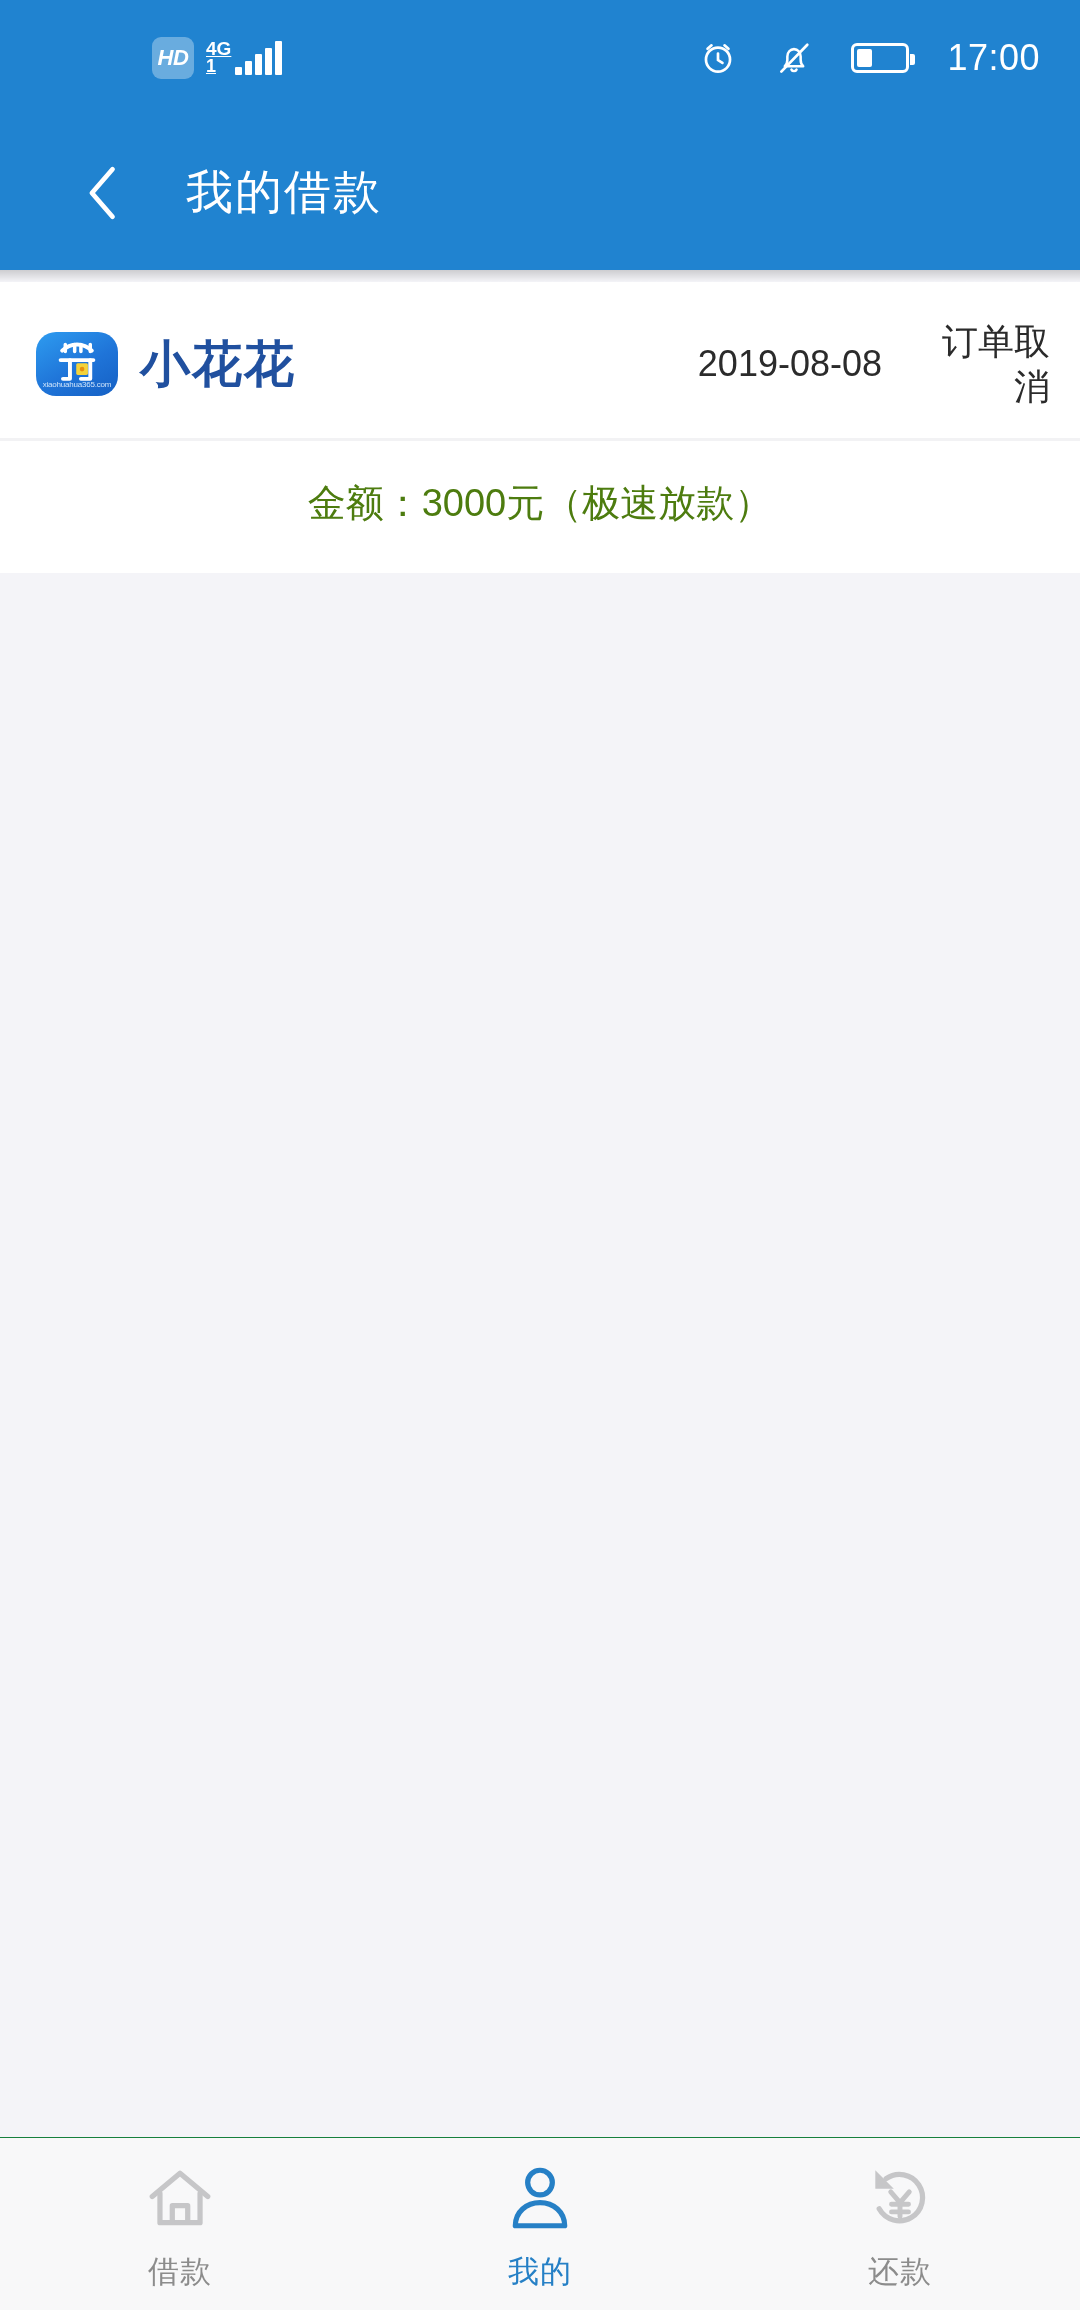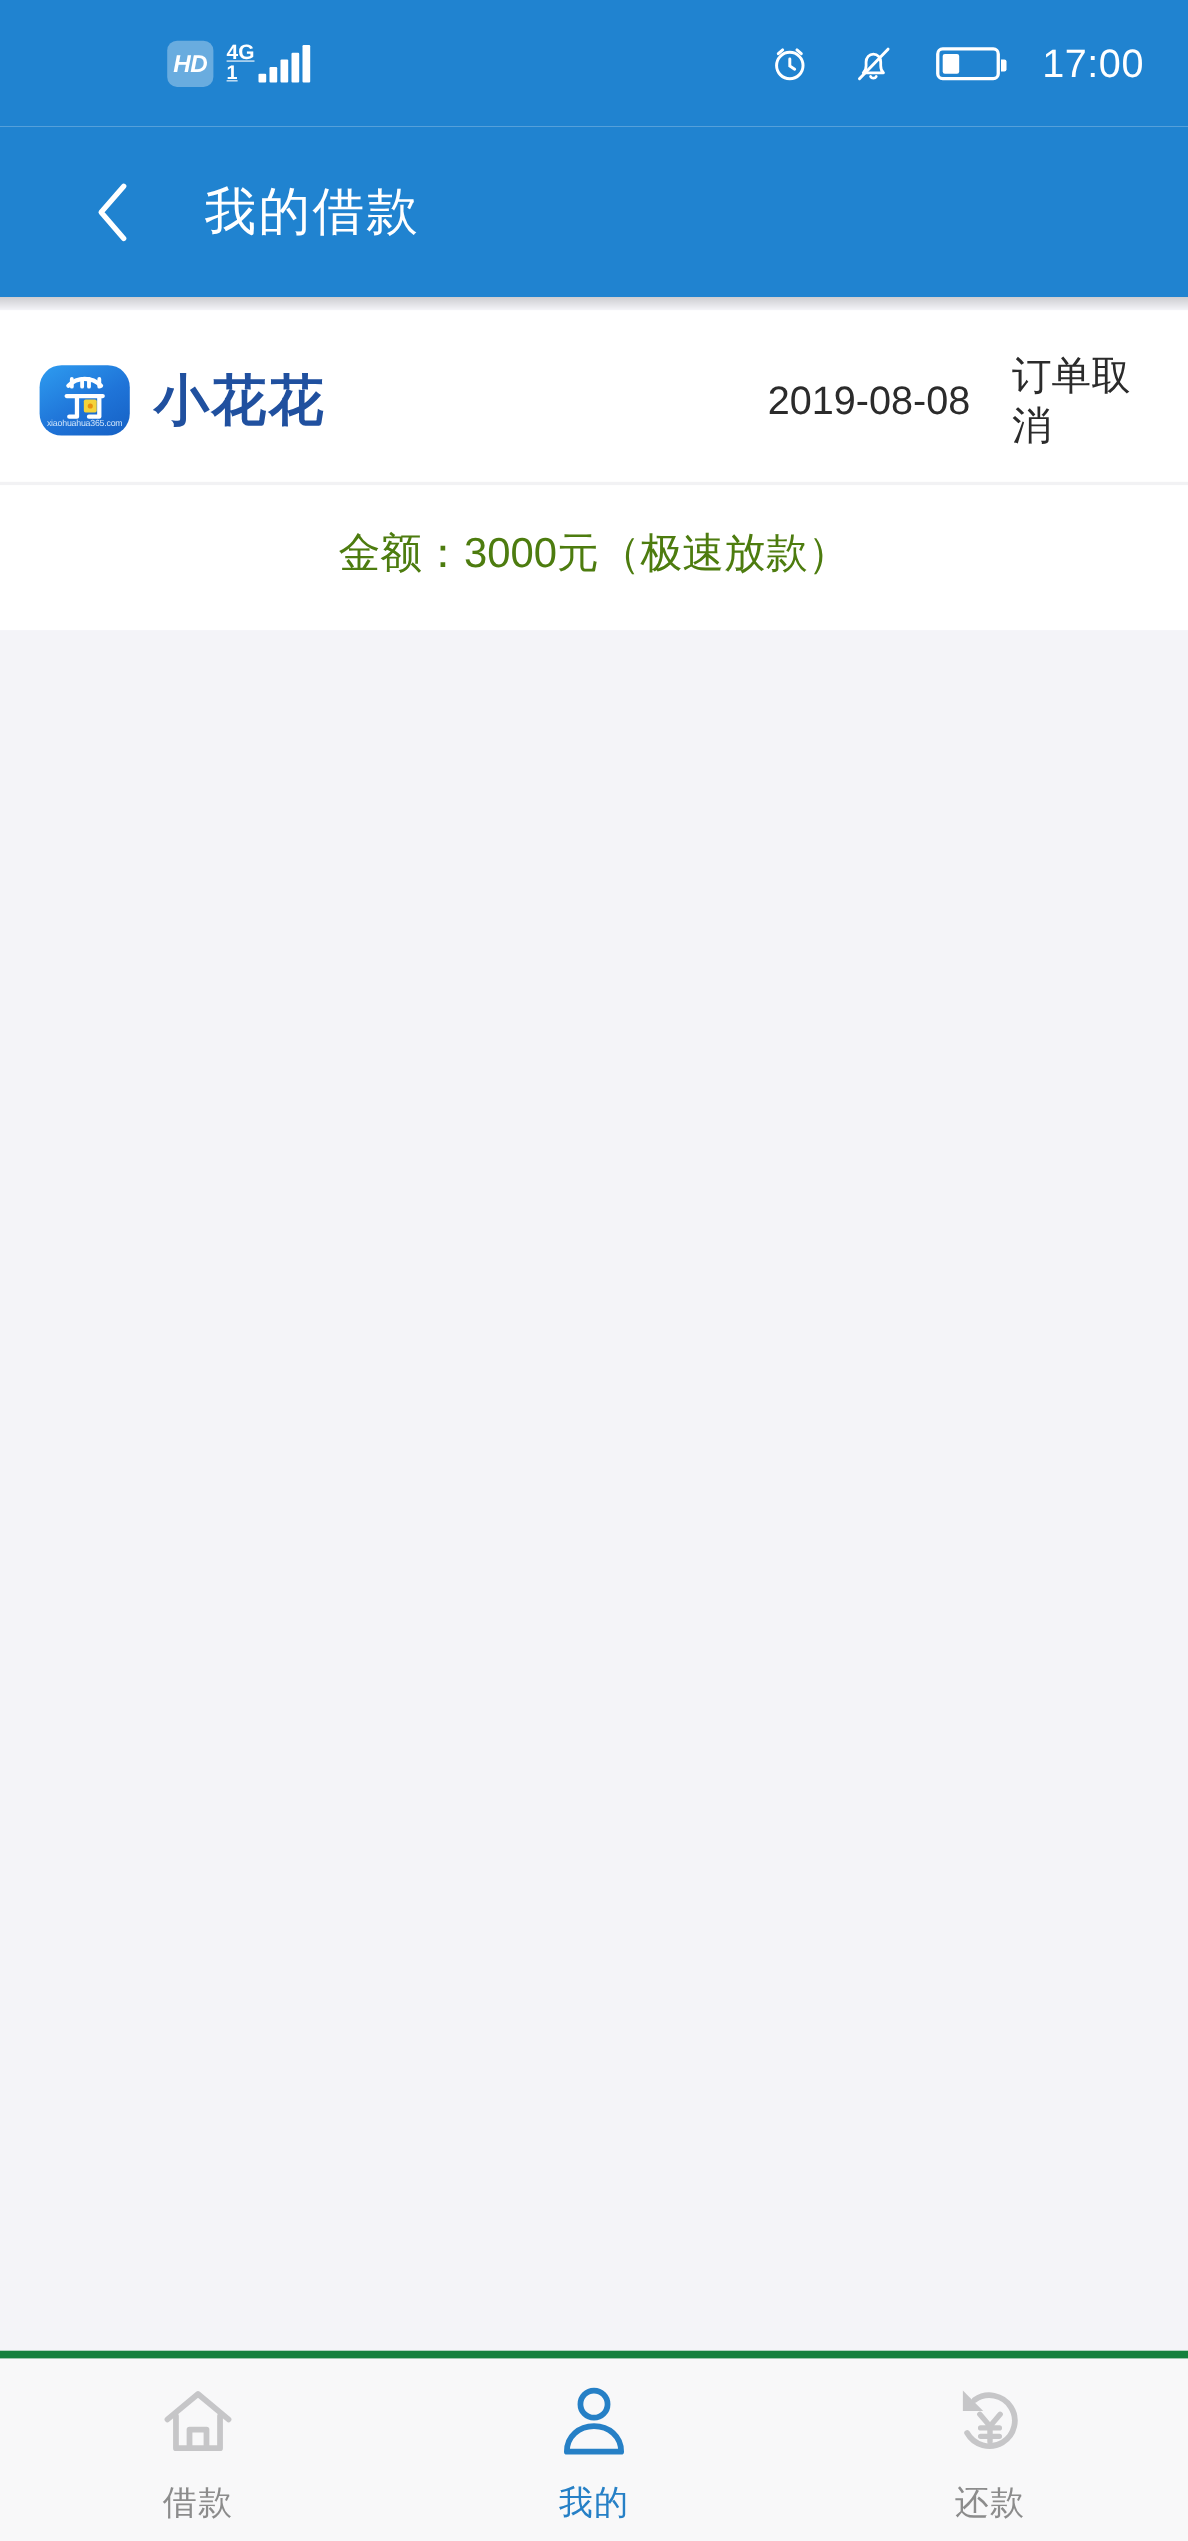--- a/index.html
+++ b/index.html
@@ -128,41 +128,41 @@
     letter-spacing:2px; line-height:1;
   }
   .card-date{
     margin-left:auto;
     font-size:36px; color:#2b2b2b;
     white-space:nowrap;
     padding-right:38px;
   }
   .card-status{
     font-size:36px; color:#2b2b2b;
-    line-height:1.25;
+    text-align:right; line-height:1.25;
     width:130px; word-break:break-all;
   }
   .divider{ height:3px; background:#F2F2F4; margin-top:10px; }
   .card-body{ padding:42px 36px 48px 36px; }
   .detail-row{
     font-size:38px; color:#4d7c0f;
     line-height:1.1;
     text-align:center;
   }
   .detail-row + .detail-row{ margin-top:46px; }
 
   
   .filler{ flex:1 1 auto; background:#F4F4F8; }
 
   
   .tabbar{
     flex:0 0 auto;
     height:173px;
     background:#F8F8F9;
-    border-top:7px solid #15803d;
+    border-top:1px solid #15803d;
     display:flex;
   }
   .tab{
     flex:1 1 0;
     display:flex; flex-direction:column;
     align-items:center; justify-content:center;
     gap:16px; cursor:pointer;
     padding-top:6px;
   }
   .tab-icon{ width:74px; height:74px; display:block; }

